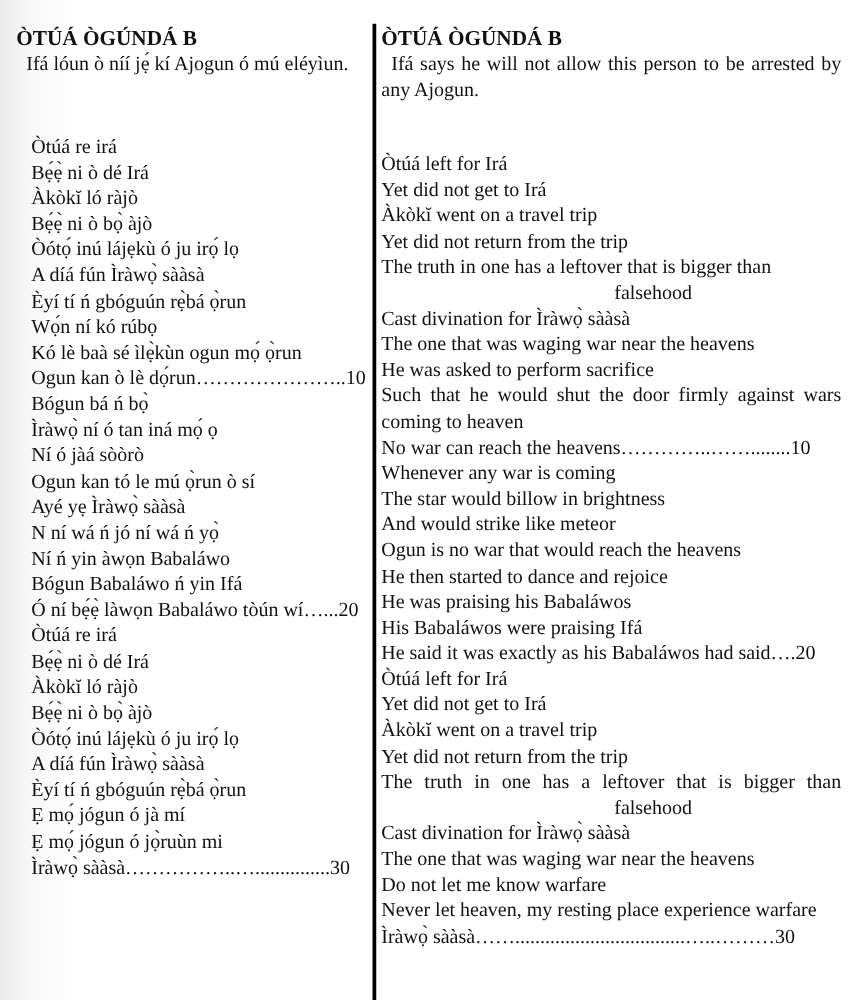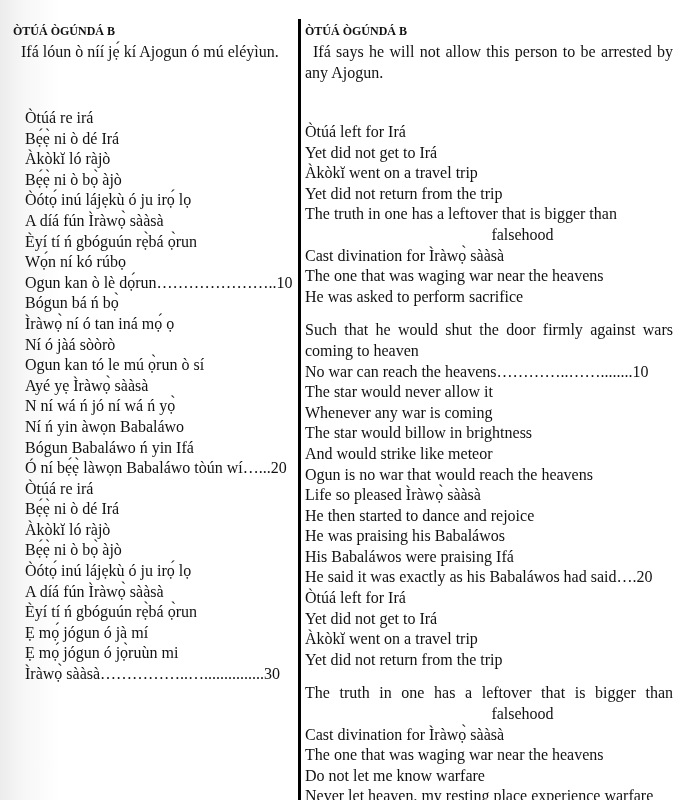--- a/index.html
+++ b/index.html
@@ -17,48 +17,49 @@
   .col {
     position: absolute; top: 20px;
     font-size: 16px; line-height: 20.6px;
   }
   .left { left: 13px; width: 282px; }
   .right { left: 305px; width: 368px; }
   .divider {
     position: absolute; left: 298px; top: 19px; width: 2.5px; height: 781px;
     background: #000000;
   }
-  .title { font-weight: bold; font-size: 12px; margin: 0; height: 22px; line-height: 22px; }
+  .title { font-weight: bold; font-size: 17px; margin: 0; height: 22px; line-height: 22px; }
   .intro-left { padding-left: 8px; height: 20px; }
   .intro-right { text-indent: 8px; text-align: justify; }
   .verses { margin-top: 0; }
   .left .verses { position: absolute; top: 88px; left: 0; width: 282px; margin-left: 12px; }
   .right .verses { position: absolute; top: 102px; left: 0; width: 368px; }
   .line { white-space: nowrap; }
-  .line.wrap { white-space: normal; text-align: justify; text-align-last: left; margin-top: 13px; }
+  .line.wrap { white-space: normal; text-align: justify; text-align-last: left; }
   .line.wrap.full { text-align-last: justify; }
   .cont { padding-left: 67px; text-align: center; }
 </style>
 </head>
 <body>
 
 <div class="shade"></div>
 
 <div class="col left">
   <div class="title">ÒTÚÁ ÒGÚNDÁ   B</div>
   <div class="intro-left">Ifá lóun ò níí jẹ́ kí Ajogun ó mú eléyìun.</div>
   <div class="verses">
     <div class="line">Òtúá re irá</div>
     <div class="line">Bẹ́ẹ̀ ni ò dé Irá</div>
     <div class="line">Àkòkĭ ló ràjò</div>
     <div class="line">Bẹ́ẹ̀ ni ò bọ̀ àjò</div>
     <div class="line">Òótọ́ inú lájẹkù ó ju irọ́ lọ</div>
     <div class="line">A díá fún Ìràwọ̀ sààsà</div>
     <div class="line">Èyí tí ń gbóguún rẹ̀bá ọ̀run</div>
     <div class="line">Wọ́n ní kó rúbọ</div>
+    <div class="line">Kó lè baà sé ìlẹ̀kùn ogun mọ́ ọ̀run</div>
     <div class="line">Ogun kan ò lè dọ́run…………………..10</div>
     <div class="line">Bógun bá ń bọ̀</div>
     <div class="line">Ìràwọ̀ ní ó tan iná mọ́ ọ</div>
     <div class="line">Ní ó jàá sòòrò</div>
     <div class="line">Ogun kan tó le mú ọ̀run ò sí</div>
     <div class="line">Ayé yẹ Ìràwọ̀ sààsà</div>
     <div class="line">N ní wá ń jó ní wá ń yọ̀</div>
     <div class="line">Ní ń yin àwọn Babaláwo</div>
     <div class="line">Bógun Babaláwo ń yin Ifá</div>
     <div class="line">Ó ní bẹ́ẹ̀ làwọn Babaláwo tòún wí…...20</div>
@@ -85,26 +86,24 @@
     <div class="line">Yet did not get to Irá</div>
     <div class="line">Àkòkĭ went on a travel trip</div>
     <div class="line">Yet did not return from the trip</div>
     <div class="line">The truth in one has a leftover that is bigger than</div>
     <div class="line cont">falsehood</div>
     <div class="line">Cast divination for Ìràwọ̀ sààsà</div>
     <div class="line">The one that was waging war near the heavens</div>
     <div class="line">He was asked to perform sacrifice</div>
     <div class="line wrap">Such that he would shut the door firmly against wars coming to heaven</div>
     <div class="line">No war can reach the heavens…………..……........10</div>
-    <div class="line">The star would never allow it</div>
     <div class="line">Whenever any war is coming</div>
     <div class="line">The star would billow in brightness</div>
     <div class="line">And would strike like meteor</div>
     <div class="line">Ogun is no war that would reach the heavens</div>
-    <div class="line">Life so pleased Ìràwọ̀ sààsà</div>
     <div class="line">He then started to dance and rejoice</div>
     <div class="line">He was praising his Babaláwos</div>
     <div class="line">His Babaláwos were praising Ifá</div>
     <div class="line">He said it was exactly as his Babaláwos had said….20</div>
     <div class="line">Òtúá left for Irá</div>
     <div class="line">Yet did not get to Irá</div>
     <div class="line">Àkòkĭ went on a travel trip</div>
     <div class="line">Yet did not return from the trip</div>
     <div class="line wrap full">The truth in one has a leftover that is bigger than</div>
     <div class="line cont">falsehood</div>

